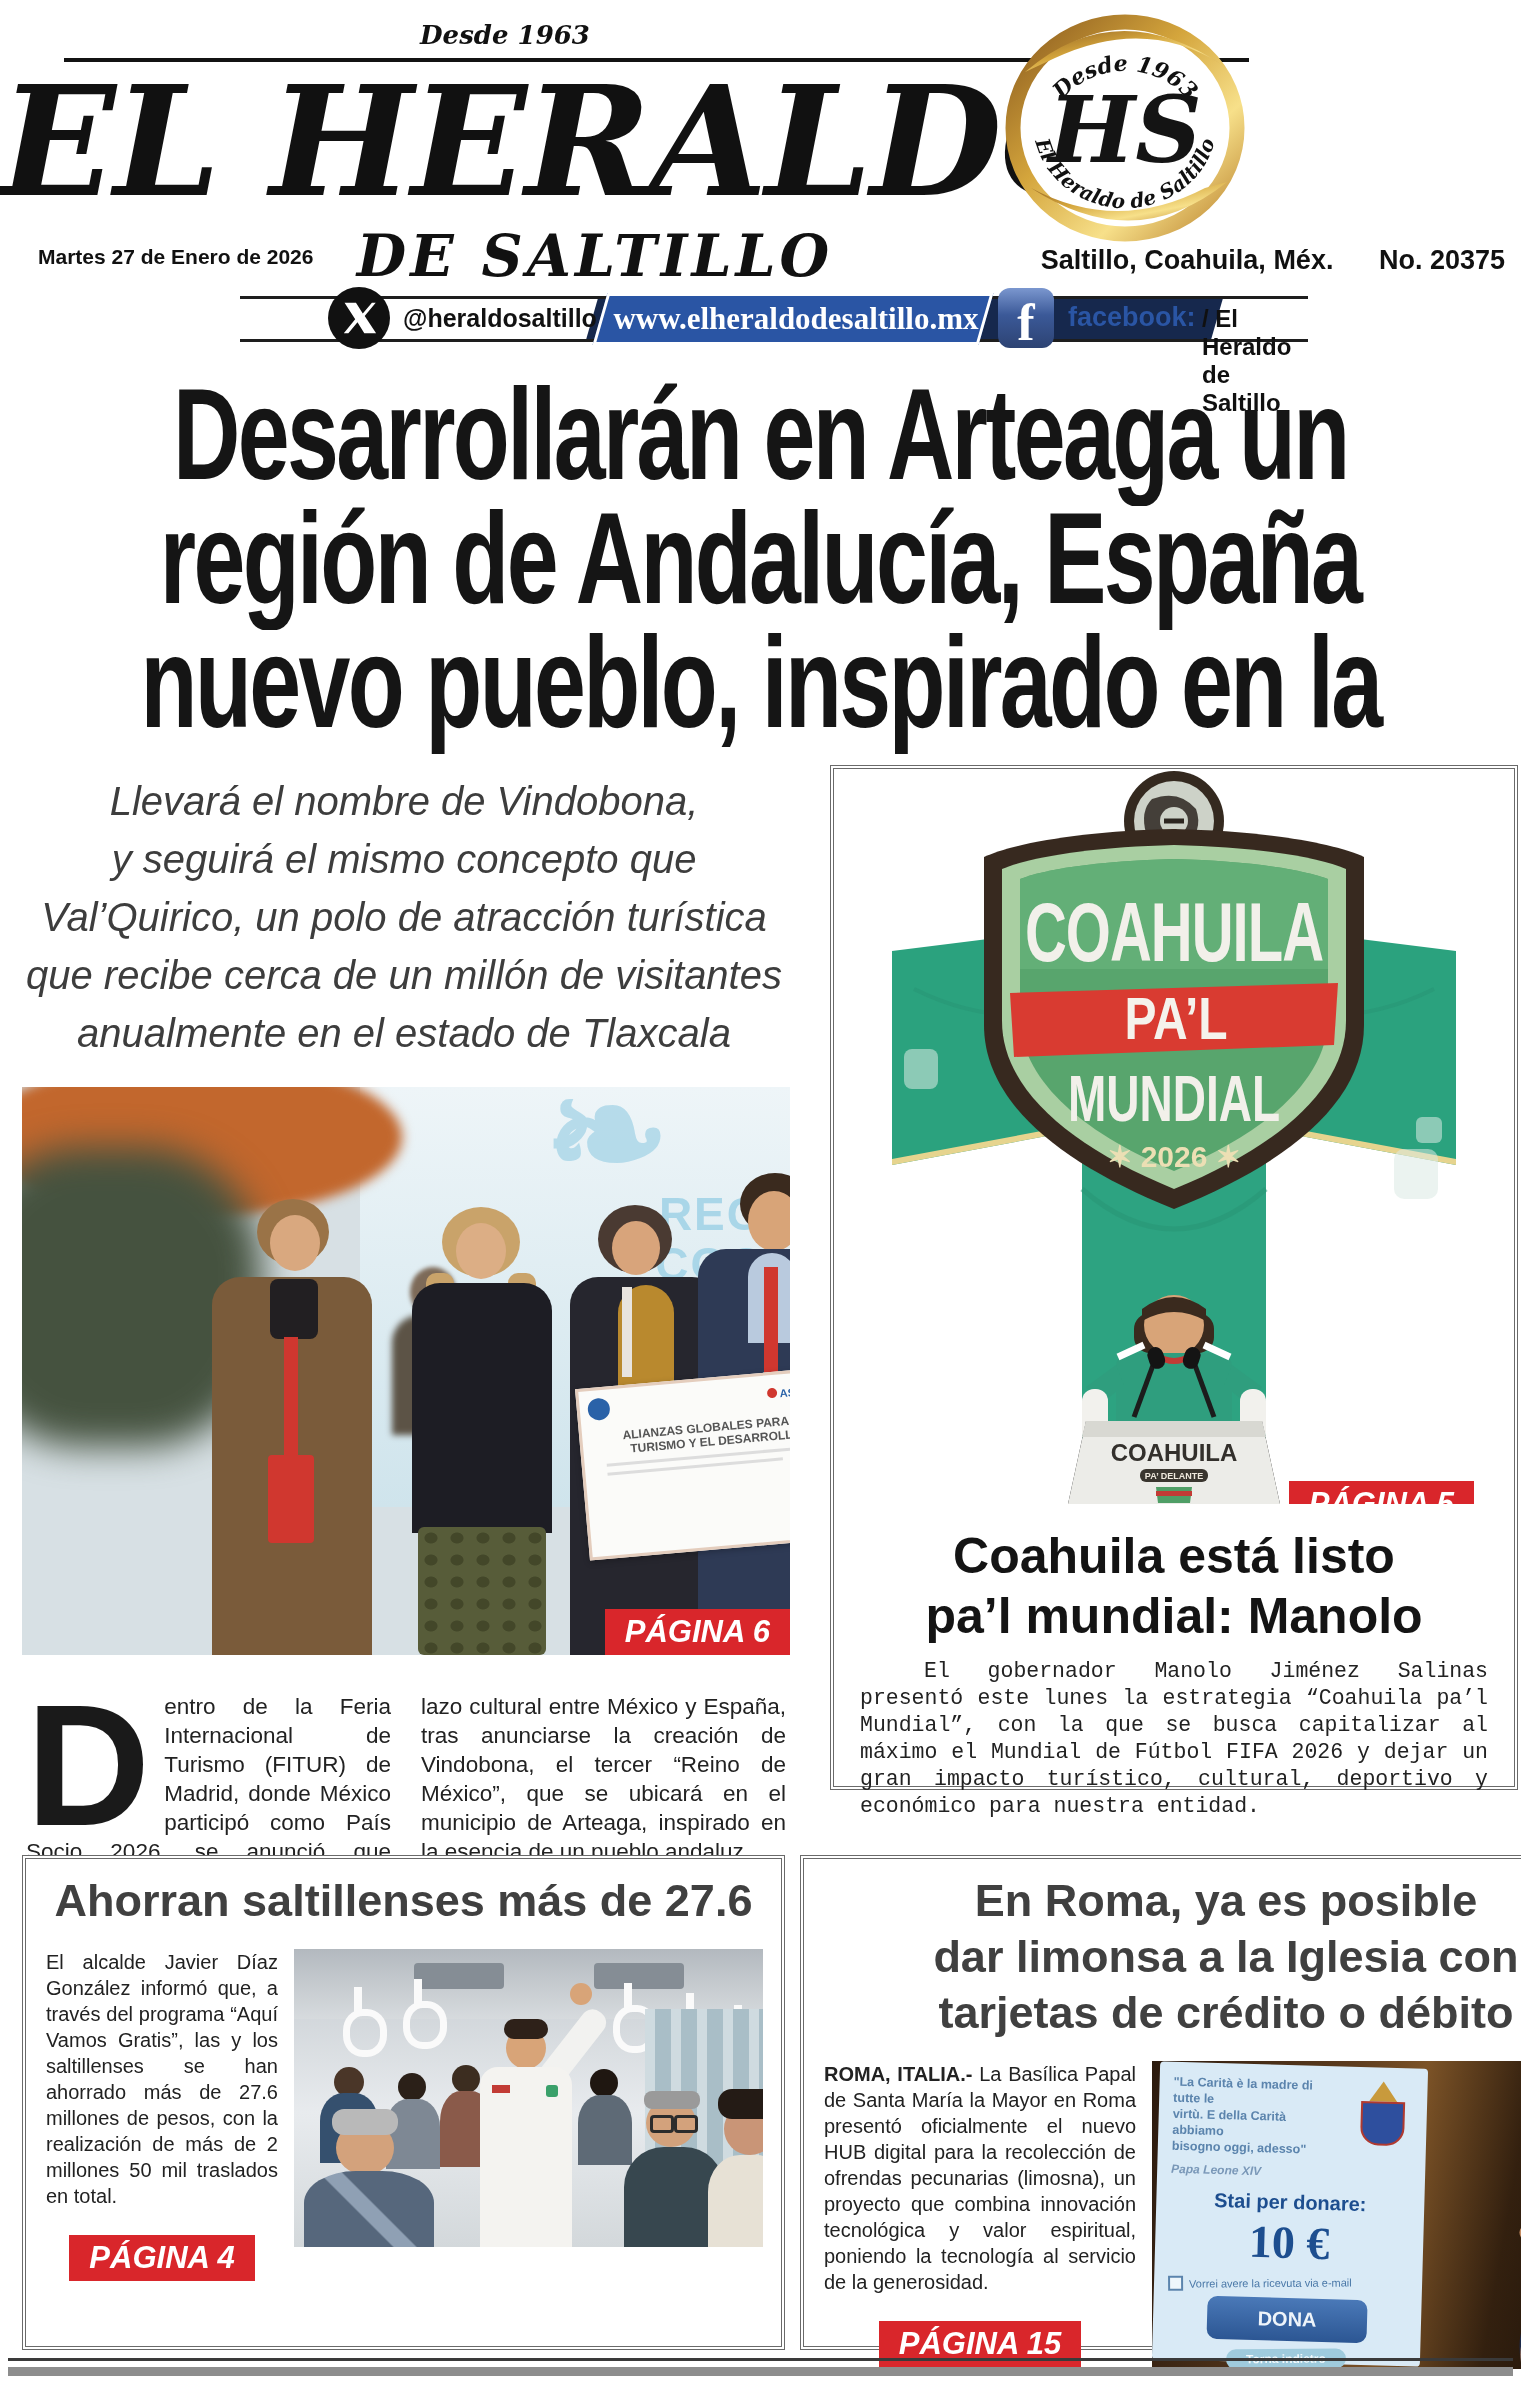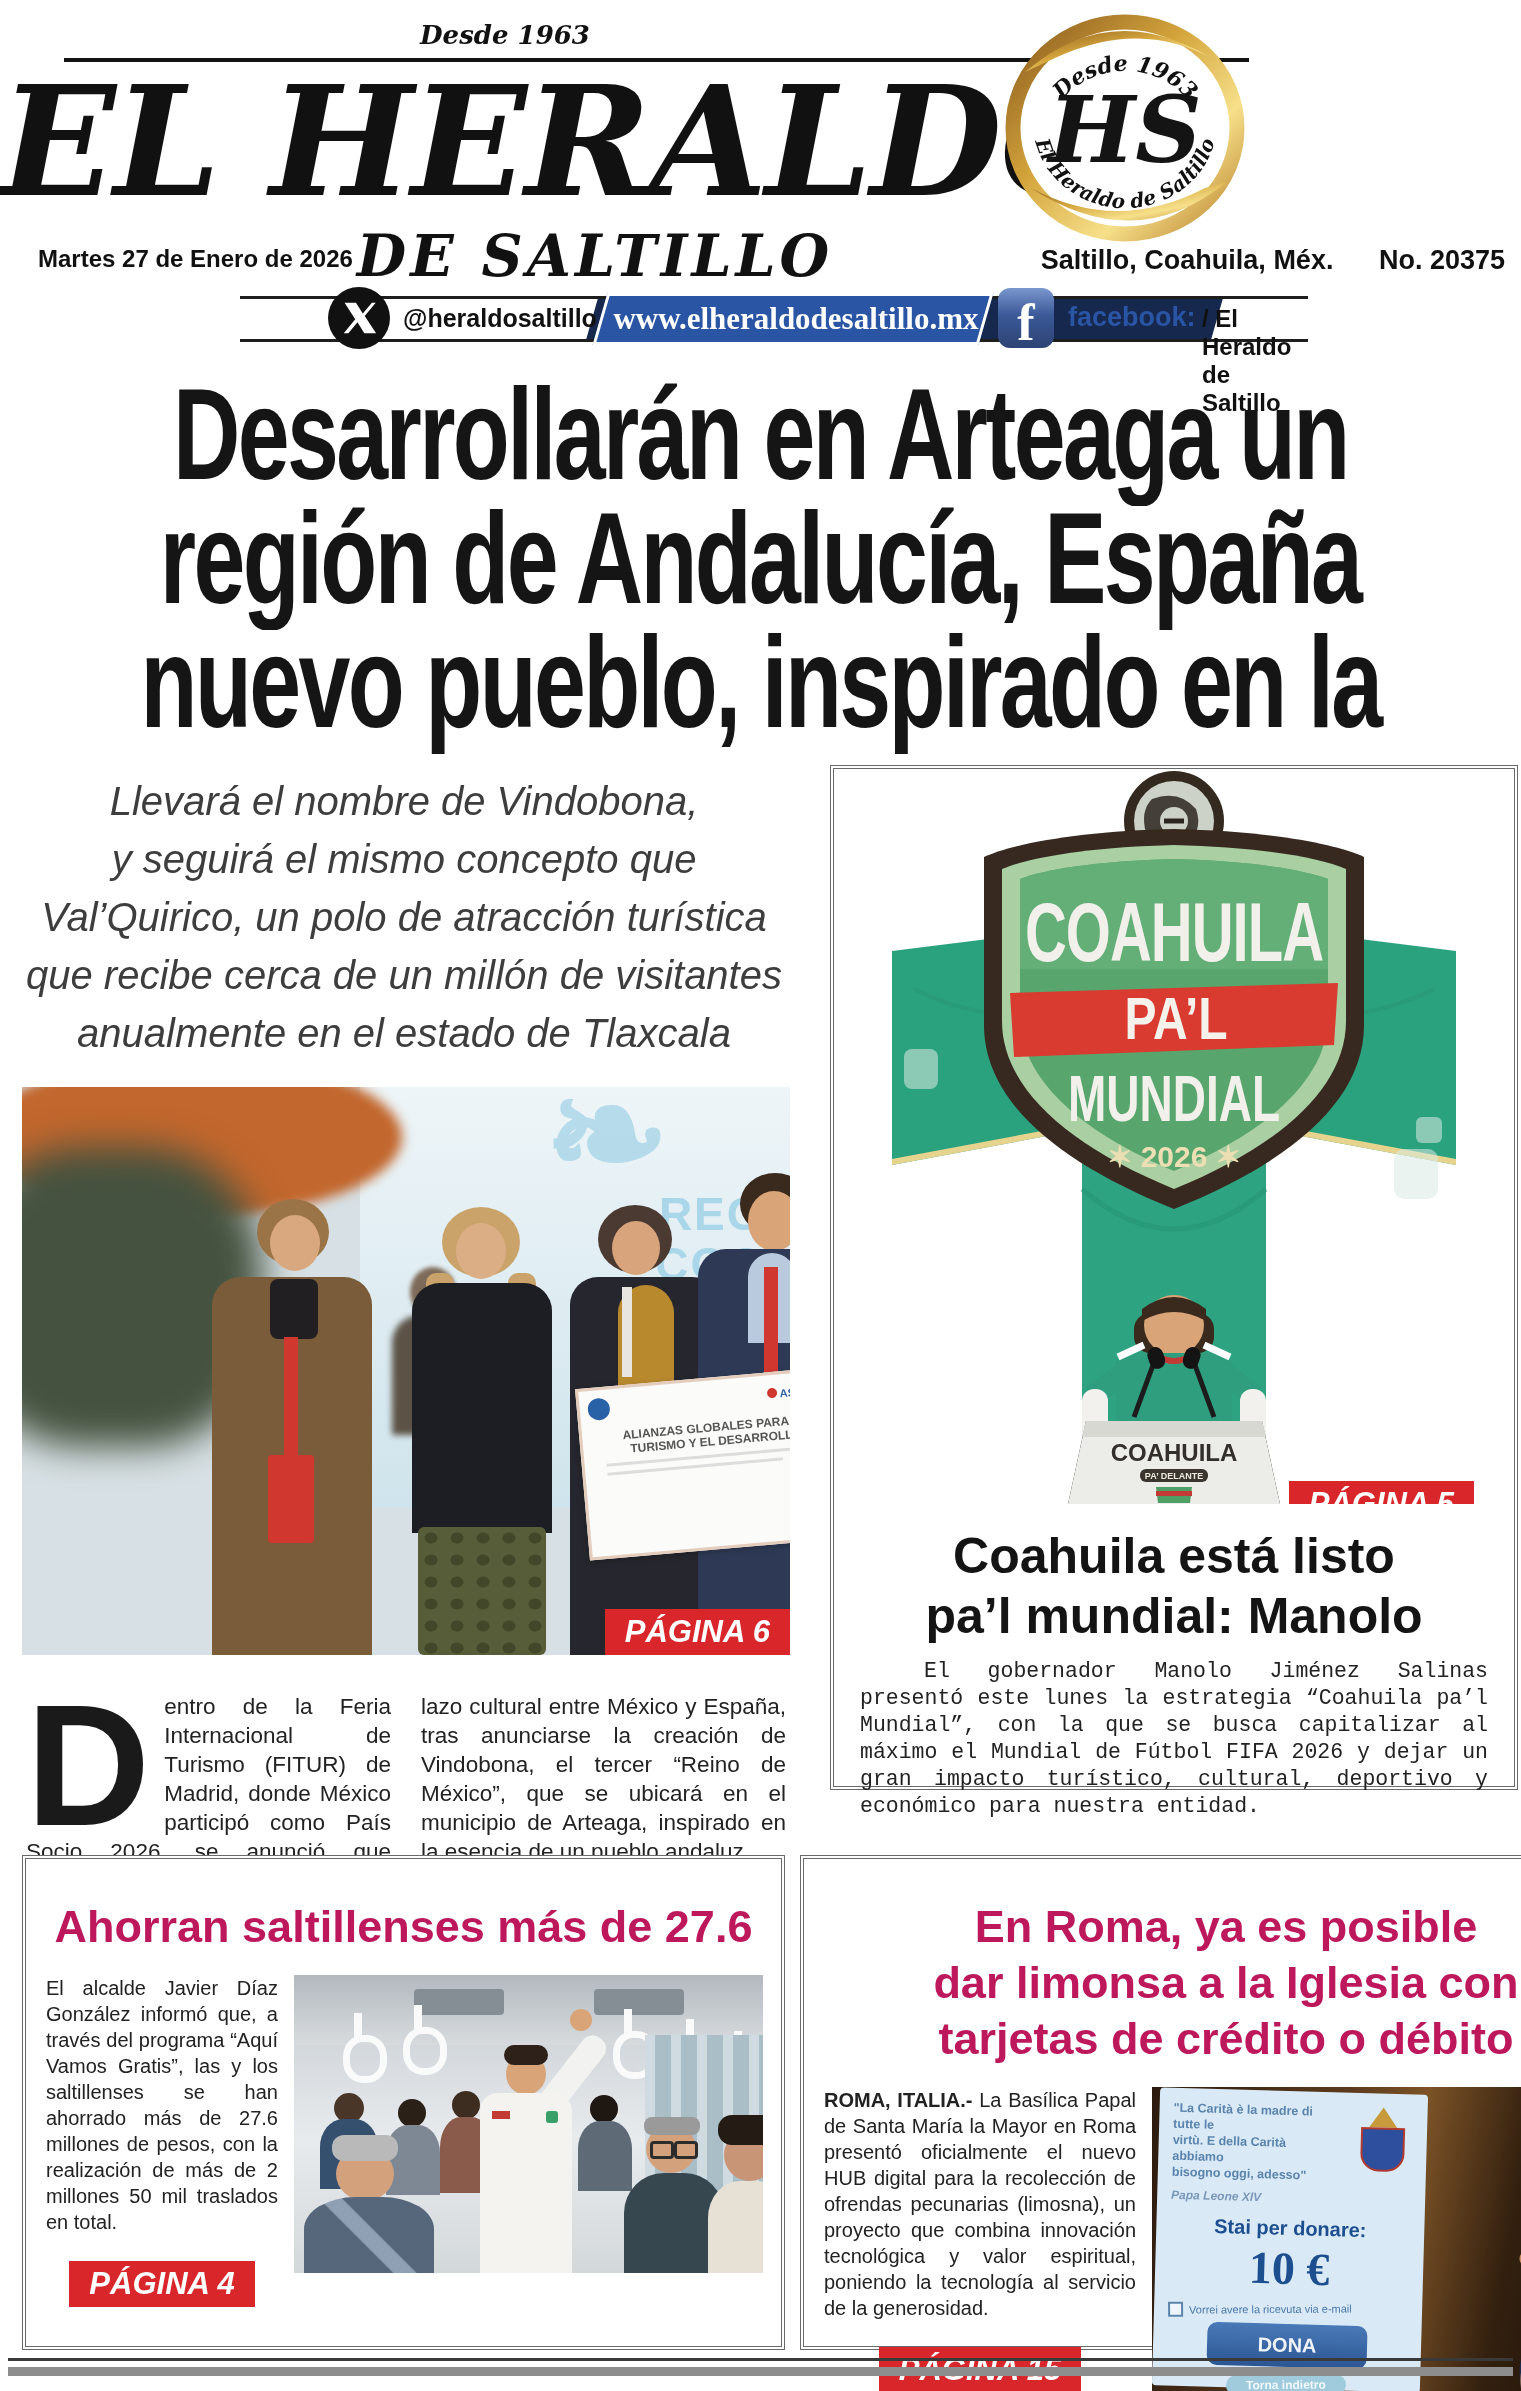--- a/index.html
+++ b/index.html
@@ -8,21 +8,21 @@
   
   .tagline{position:absolute;top:20px;left:0;width:1010px;text-align:center;
            font-family:"DejaVu Serif",serif;font-style:italic;font-weight:bold;font-size:26px;}
   .head-rule{position:absolute;top:58px;left:64px;width:1185px;height:4px;background:#131313;}
   .masthead-title{position:absolute;top:52px;left:0;width:1075px;text-align:center;
            font-family:"DejaVu Serif",serif;font-style:italic;font-weight:bold;font-size:152px;
            letter-spacing:-2px;white-space:nowrap;}
   .masthead-sub{position:absolute;top:222px;left:250px;width:690px;text-align:center;
            font-family:"DejaVu Serif",serif;font-style:italic;font-weight:bold;font-size:57px;letter-spacing:4px;white-space:nowrap;}
   .logo-wrap{position:absolute;top:12px;left:995px;width:260px;height:232px;}
-  .dateline-left{position:absolute;top:245px;left:38px;font-size:24px;font-weight:bold;}
+  .dateline-left{position:absolute;top:245px;left:38px;font-size:21px;font-weight:bold;}
   .dateline-right{position:absolute;top:245px;right:16px;font-size:27px;font-weight:bold;text-align:right;}
   .dateline-right .issue{margin-left:38px;}
   
   .social{position:absolute;top:296px;left:240px;width:1068px;height:46px;}
   .social .line{position:absolute;left:0;right:0;height:3px;background:#1e1e1e;}
   .social .line.top{top:0;} .social .line.bot{bottom:0;}
   .x-badge{position:absolute;left:88px;top:-9px;width:62px;height:62px;border-radius:50%;
            background:#111;display:flex;align-items:center;justify-content:center;}
   .x-handle{position:absolute;left:163px;top:8px;font-size:25px;font-weight:bold;}
   .url-wedge-dark{position:absolute;left:352px;top:3px;width:625px;height:40px;background:#16284d;
@@ -78,21 +78,21 @@
   .story-box{position:absolute;left:830px;top:765px;width:688px;height:1025px;border:4px double #6a6a6a;
              box-sizing:border-box;background:#fff;}
   .mundial-scene{position:relative;width:100%;height:735px;overflow:hidden;background:#fff;}
   .mundial-tag{position:absolute;right:40px;top:712px;}
   .story-headline{margin-top:22px;text-align:center;font-weight:bold;font-size:50px;line-height:60px;color:#141414;}
   .story-body{margin:12px 26px 0 26px;font-size:21.5px;line-height:27px;text-align:justify;text-indent:64px;color:#222;font-family:Liberation Mono, monospace;}
   
   .box{position:absolute;top:1855px;border:4px double #6a6a6a;box-sizing:border-box;background:#fff;}
   .box.left{left:22px;width:763px;height:495px;}
   .box.right{left:800px;width:852px;height:495px;}
-  .box-headline{margin-top:40px;text-align:center;font-weight:bold;font-size:45px;line-height:56px;color:#be185d;}
+  .box-headline{margin-top:14px;text-align:center;font-weight:bold;font-size:45px;line-height:56px;color:#404040;}
   .box-row{display:flex;margin:20px 18px 0 20px;gap:16px;}
   .box-text{font-size:20px;line-height:26px;text-align:justify;color:#222;}
   .box.left .box-text{width:232px;}
   .box.right .box-text{width:312px;}
   .tag-center{text-align:center;margin-top:26px;}
   
   .bus{position:relative;flex:1;height:298px;overflow:hidden;background:linear-gradient(#c3c9ce,#e8ebee 55%,#d3d8db);}
   .bus .ceil{position:absolute;top:0;left:0;right:0;height:70px;background:linear-gradient(#b3b9bf,#d7dbde);}
   .bus .vent{position:absolute;top:14px;width:90px;height:26px;background:#858d95;border-radius:4px;}
   .bus .ring{position:absolute;width:30px;height:34px;border:7px solid #fafafa;border-radius:45%;}

